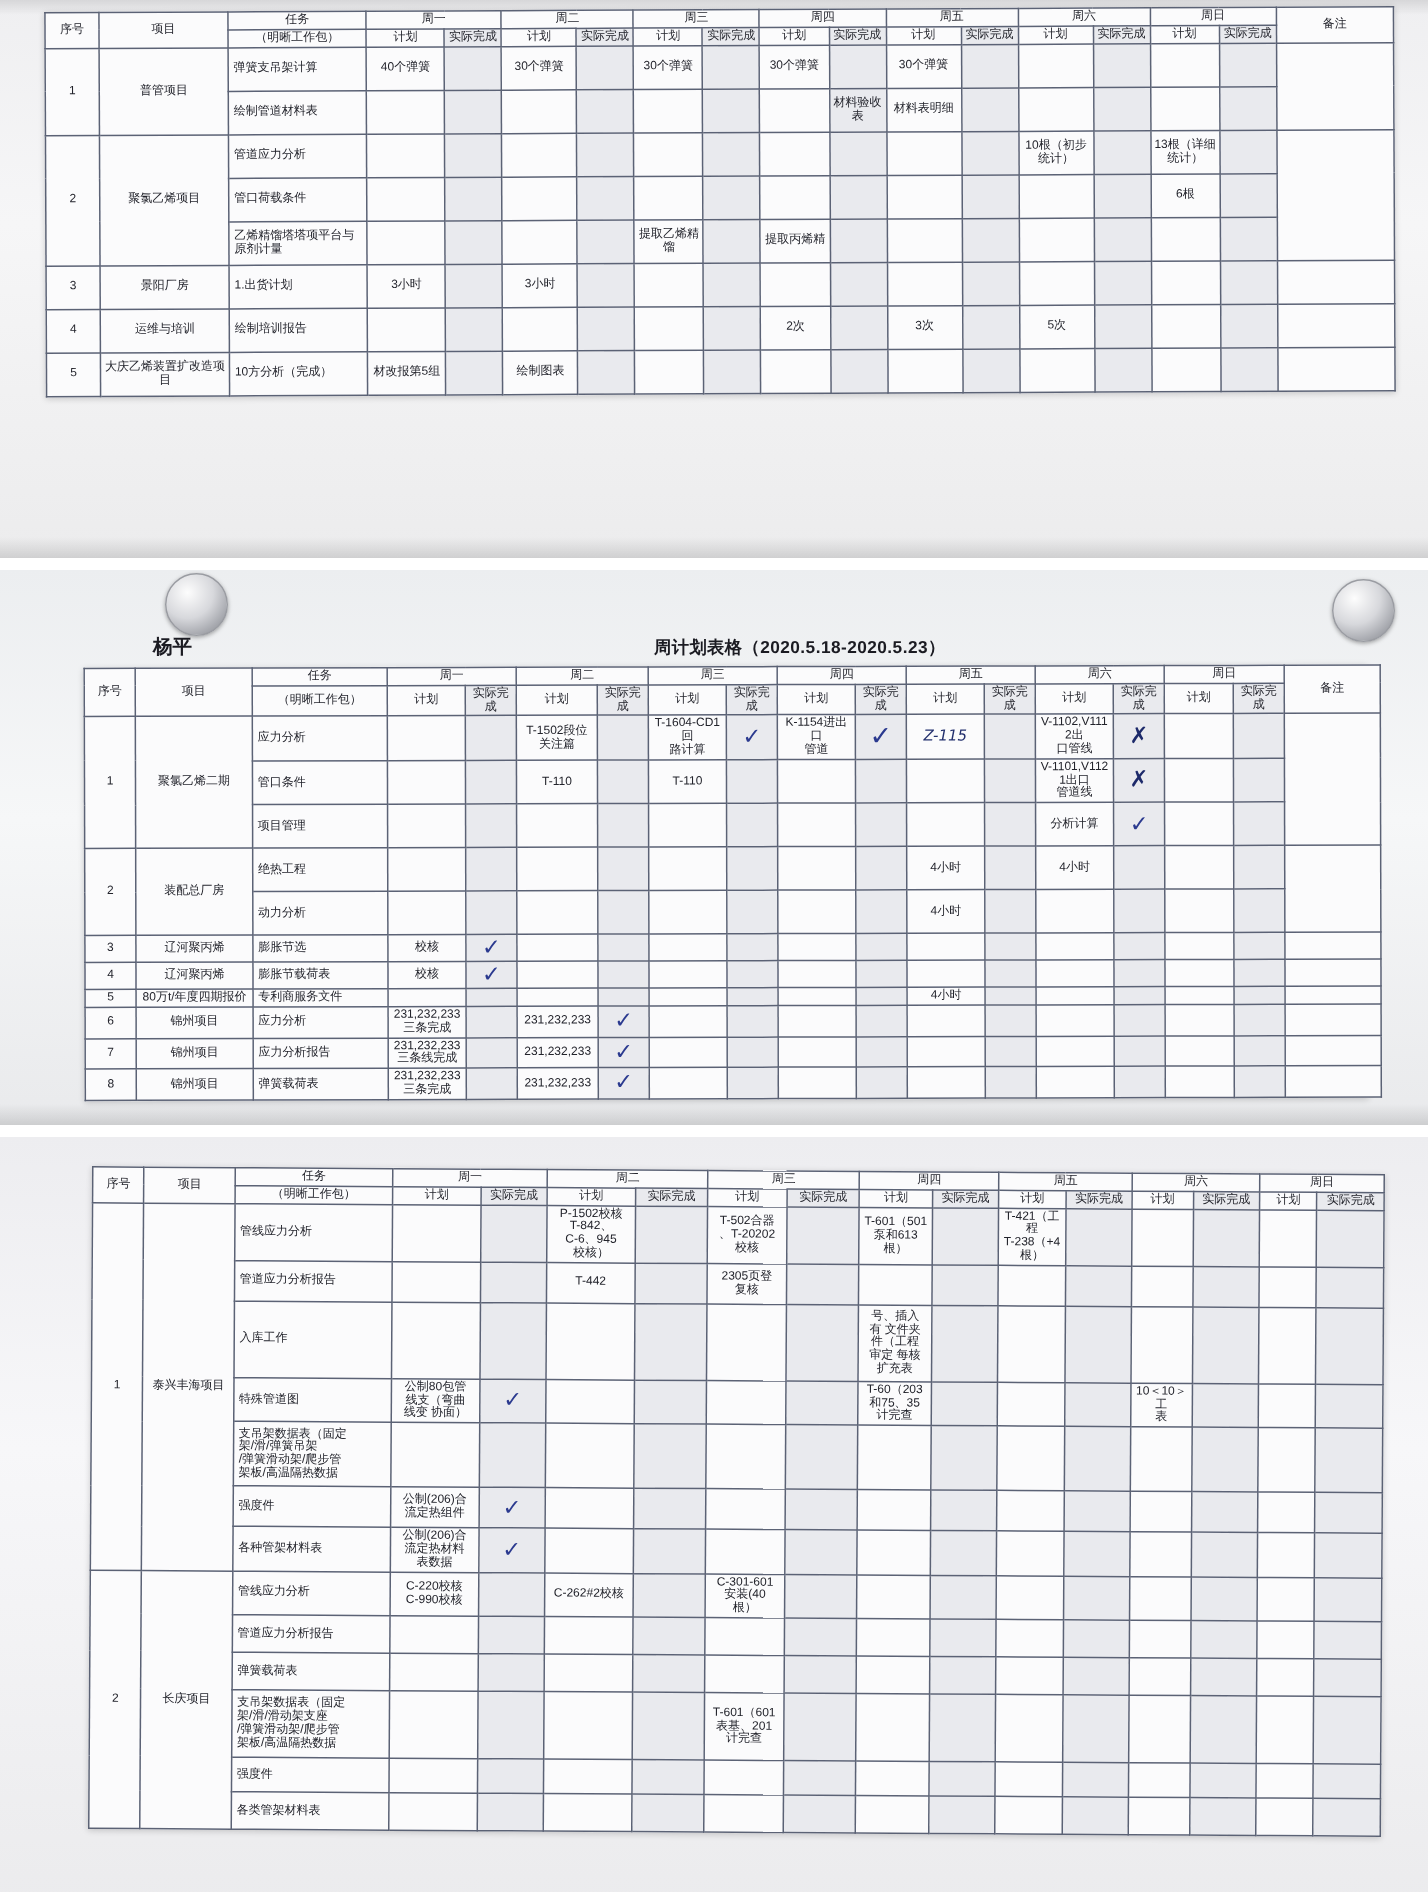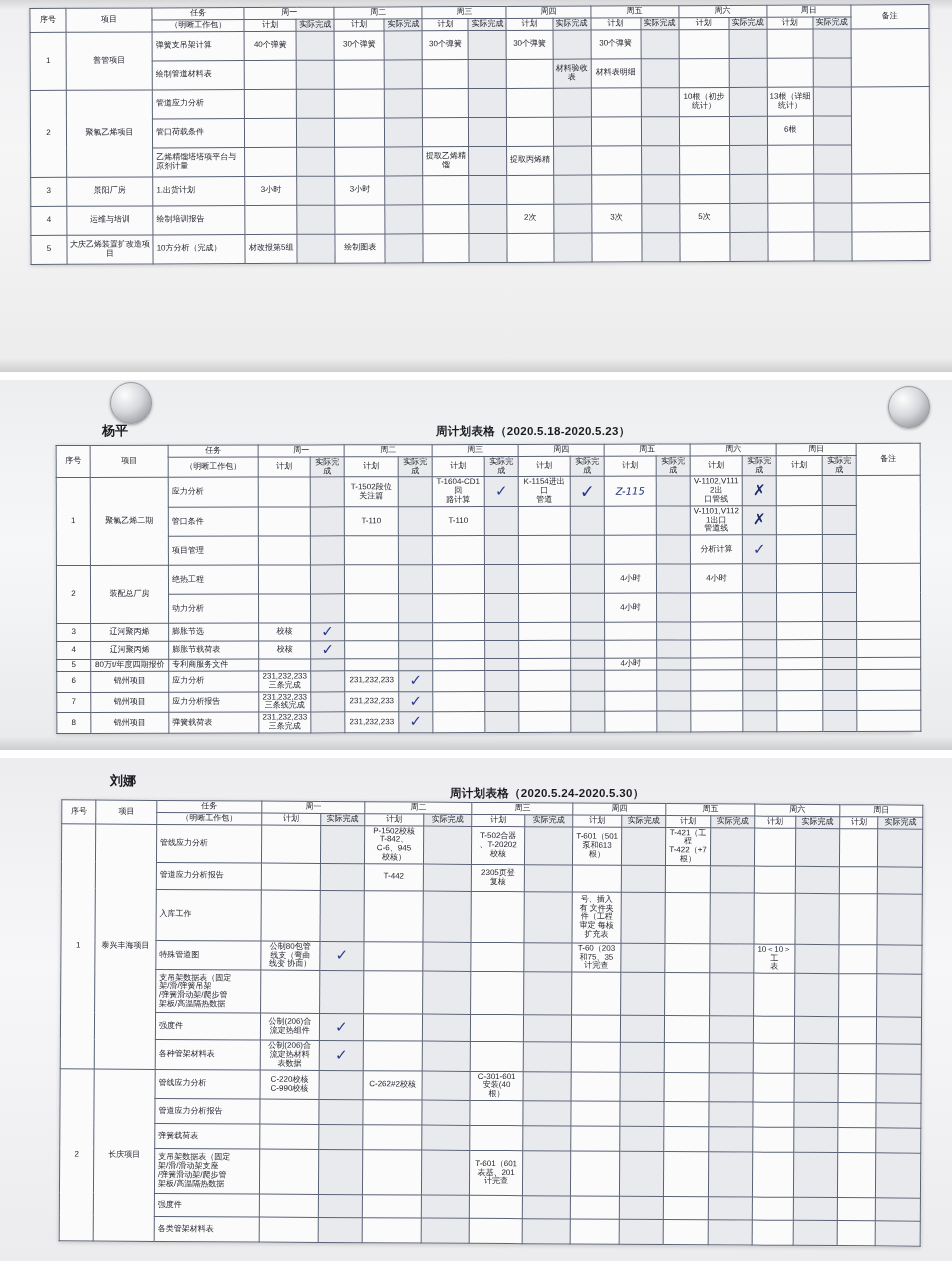--- a/index.html
+++ b/index.html
@@ -661,25 +661,20 @@
         </tr>
       </tbody>
         </table>
     </div>
     <div class="edgeShadowBot"></div>
   </div>
 
   <div class="gap"></div>
 
   <div class="sheet s3">
-    <div class="docHead">
-      <span class="nameLabel" style="left:0px;"></span>
-      <span class="nameVal" style="left:50px;">刘娜</span>
-      <span class="docTitle" style="left:390px;top:14px;">周计划表格（2020.5.24-2020.5.30）</span>
-    </div>
     <div class="paper" style="margin-top:8px;">
       <table class="grid">
         <colgroup>
           <col style="width:34px">
             <col style="width:60px">
             <col style="width:104px">
           <col style="width:58px">
             <col style="width:44px">
           <col style="width:58px">
             <col style="width:48px">
@@ -739,21 +734,21 @@
           <td class="xsm" style="white-space:pre-line">T-502合器
 、T-20202
 校核</td>
           <td class="xsm shade"></td>
           <td class="xsm" style="white-space:pre-line">T-601（501
 泵和613
 根）</td>
           <td class="xsm shade"></td>
           <td class="xsm" style="white-space:pre-line">T-421（工
 程
-T-422（+7
+T-238（+4
 根）</td>
           <td class="xsm shade"></td>
           <td class="xsm"></td>
           <td class="xsm shade"></td>
           <td class="xsm"></td>
           <td class="xsm shade"></td>
         </tr>
         <tr>
           <td class="lft" style="height:24px">管道应力分析报告</td>
           <td class="xsm"></td>

